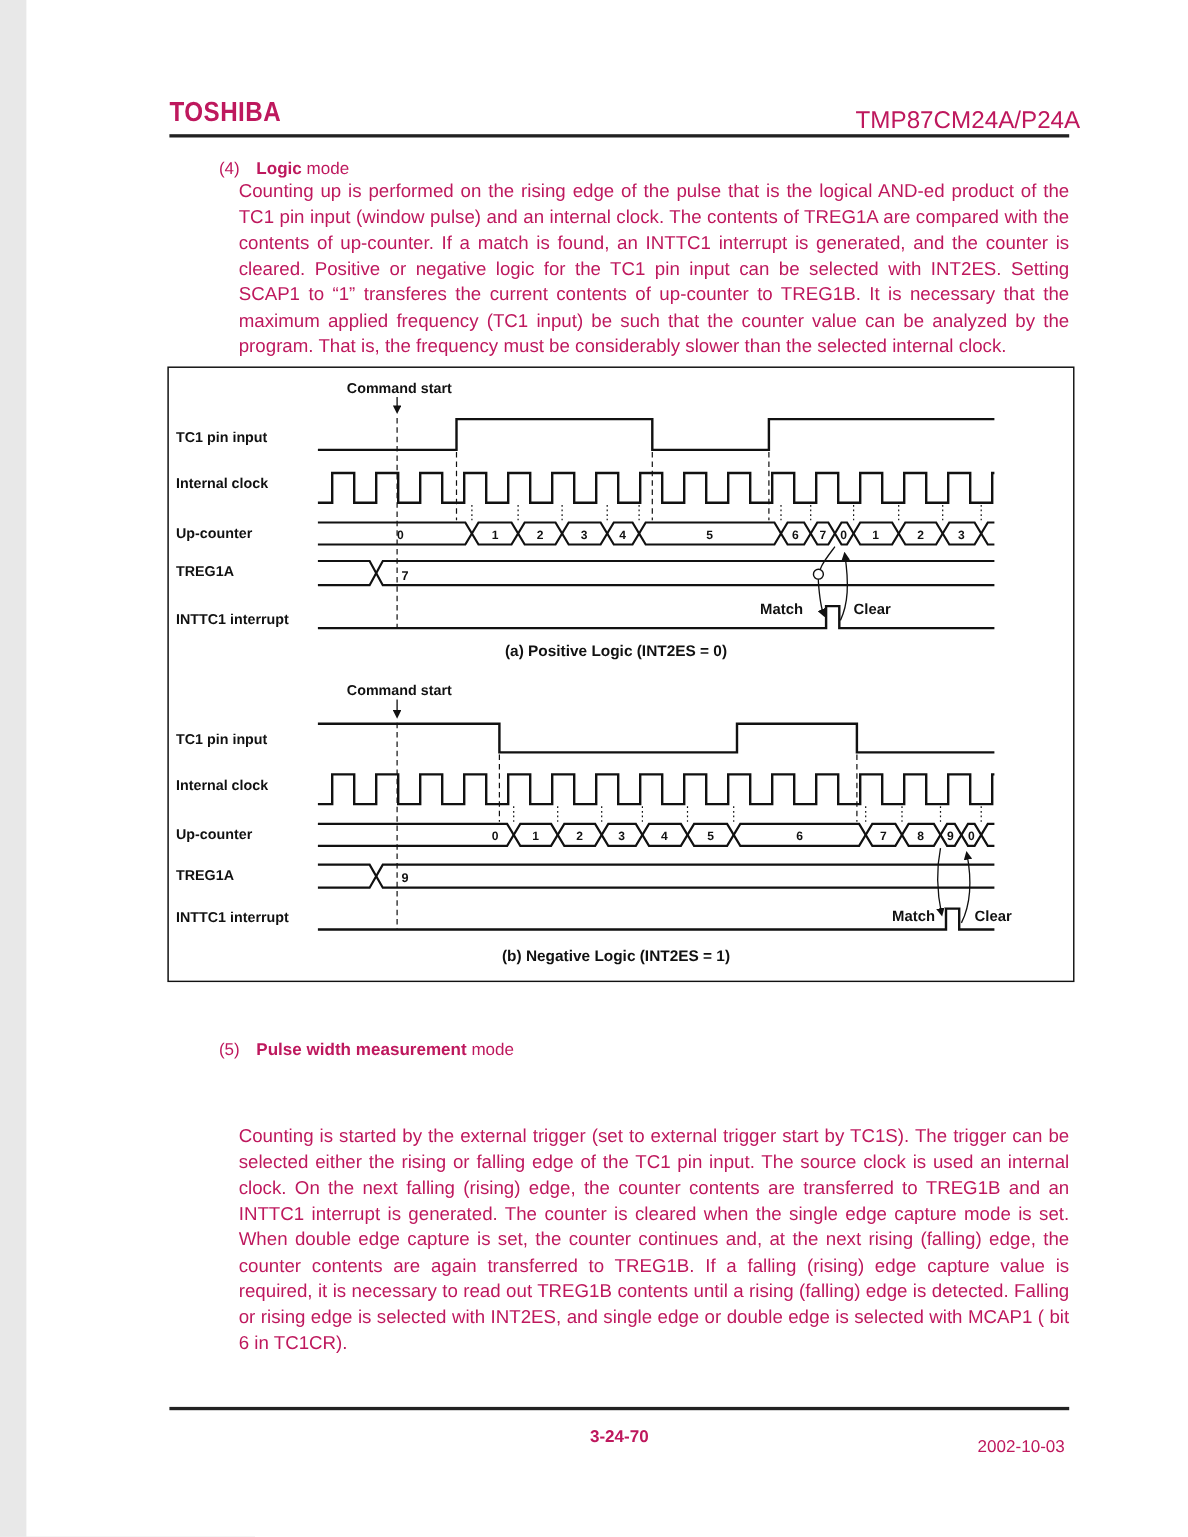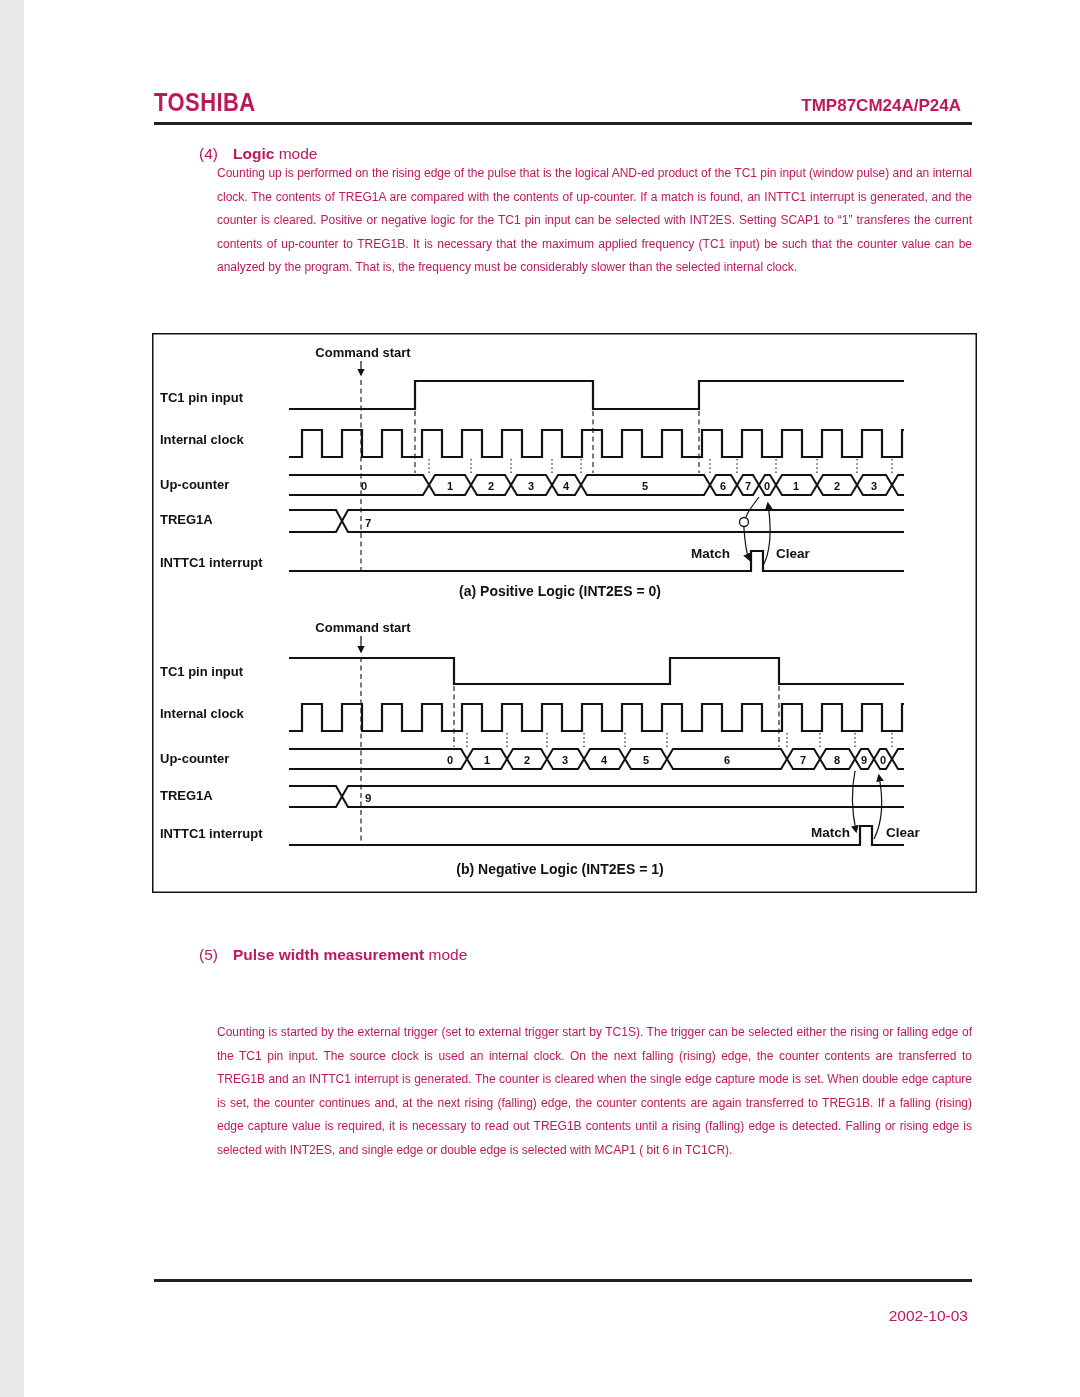--- a/index.html
+++ b/index.html
@@ -1,29 +1,29 @@
 <!DOCTYPE html>
 <html><head>
 <meta charset="utf-8">
 <style>
   html,body{margin:0;padding:0;background:#e8e8e8;}
   .page{position:relative;width:1076px;height:1397px;background:#ffffff;
         font-family:"Liberation Sans",sans-serif;color:#be185d;overflow:hidden;margin-left:24px;}
   .brand{position:absolute;left:130px;top:88px;font-size:25px;font-weight:bold;
          transform:scaleX(.88);transform-origin:left center;letter-spacing:.5px;}
-  .part{position:absolute;right:139px;top:96px;font-size:17px;font-weight:bold;}
+  .part{position:absolute;right:118px;top:96px;font-size:22px;font-weight:normal;}
   .hrule{position:absolute;left:130px;width:818px;height:2.5px;background:#222;}
   .hrule.top{top:122px;}
   .hrule.bottom{top:1279px;}
   .sec-head{position:absolute;left:175px;font-size:15.5px;}
   .sec-head .num{display:inline-block;width:34px;}
   .sec-head b{font-weight:bold;}
   #sec4{top:145px;}
   #sec5{top:946px;}
-  .bodytext{position:absolute;left:193px;width:755px;font-size:12px;line-height:23.5px;
+  .bodytext{position:absolute;left:193px;width:755px;font-size:17px;line-height:23.5px;
             text-align:justify;margin:0;}
   #para4{top:162px;}
   #para5{top:1021px;}
   .figwrap{position:absolute;left:128px;top:333px;width:825px;height:560px;font-weight:bold;}
   .figcaption{position:absolute;left:130px;width:818px;top:905px;text-align:center;font-size:15.5px;}
   .footer-page{position:absolute;left:130px;width:818px;top:1298px;text-align:center;
                font-size:15.5px;font-weight:bold;}
   .footer-date{position:absolute;right:132px;top:1307px;font-size:15.5px;font-weight:normal;text-align:center;}
   svg text{font-family:"Liberation Sans",sans-serif;fill:#111;}
   .siglabel{font-size:13px;}
@@ -157,15 +157,16 @@
   </svg>
   </div>
 
 
   <div class="sec-head" id="sec5">
     <span class="num">(5)</span><b>Pulse width measurement</b><span> mode</span>
   </div>
   <p class="bodytext" id="para5">Counting is started by the external trigger (set to external trigger start by TC1S).  The trigger can be selected either the rising or falling edge of the TC1 pin input.  The source clock is used an internal clock.  On the next falling (rising) edge, the counter contents are transferred to TREG1B and an INTTC1 interrupt is generated.  The counter is cleared when the single edge capture mode is set.  When double edge capture is set, the counter continues and, at the next rising (falling) edge, the counter contents are again transferred to TREG1B.  If a falling (rising) edge capture value is required, it is necessary to read out TREG1B contents until a rising (falling) edge is detected.  Falling or rising edge is selected with INT2ES, and single edge or double edge is selected with MCAP1 ( bit 6 in TC1CR).</p>
 
   <div class="hrule bottom"></div>
+  <div class="footer-page">3-24-70</div>
   <div class="footer-date">2002-10-03</div>
 
 </div>
 
 </body></html>

